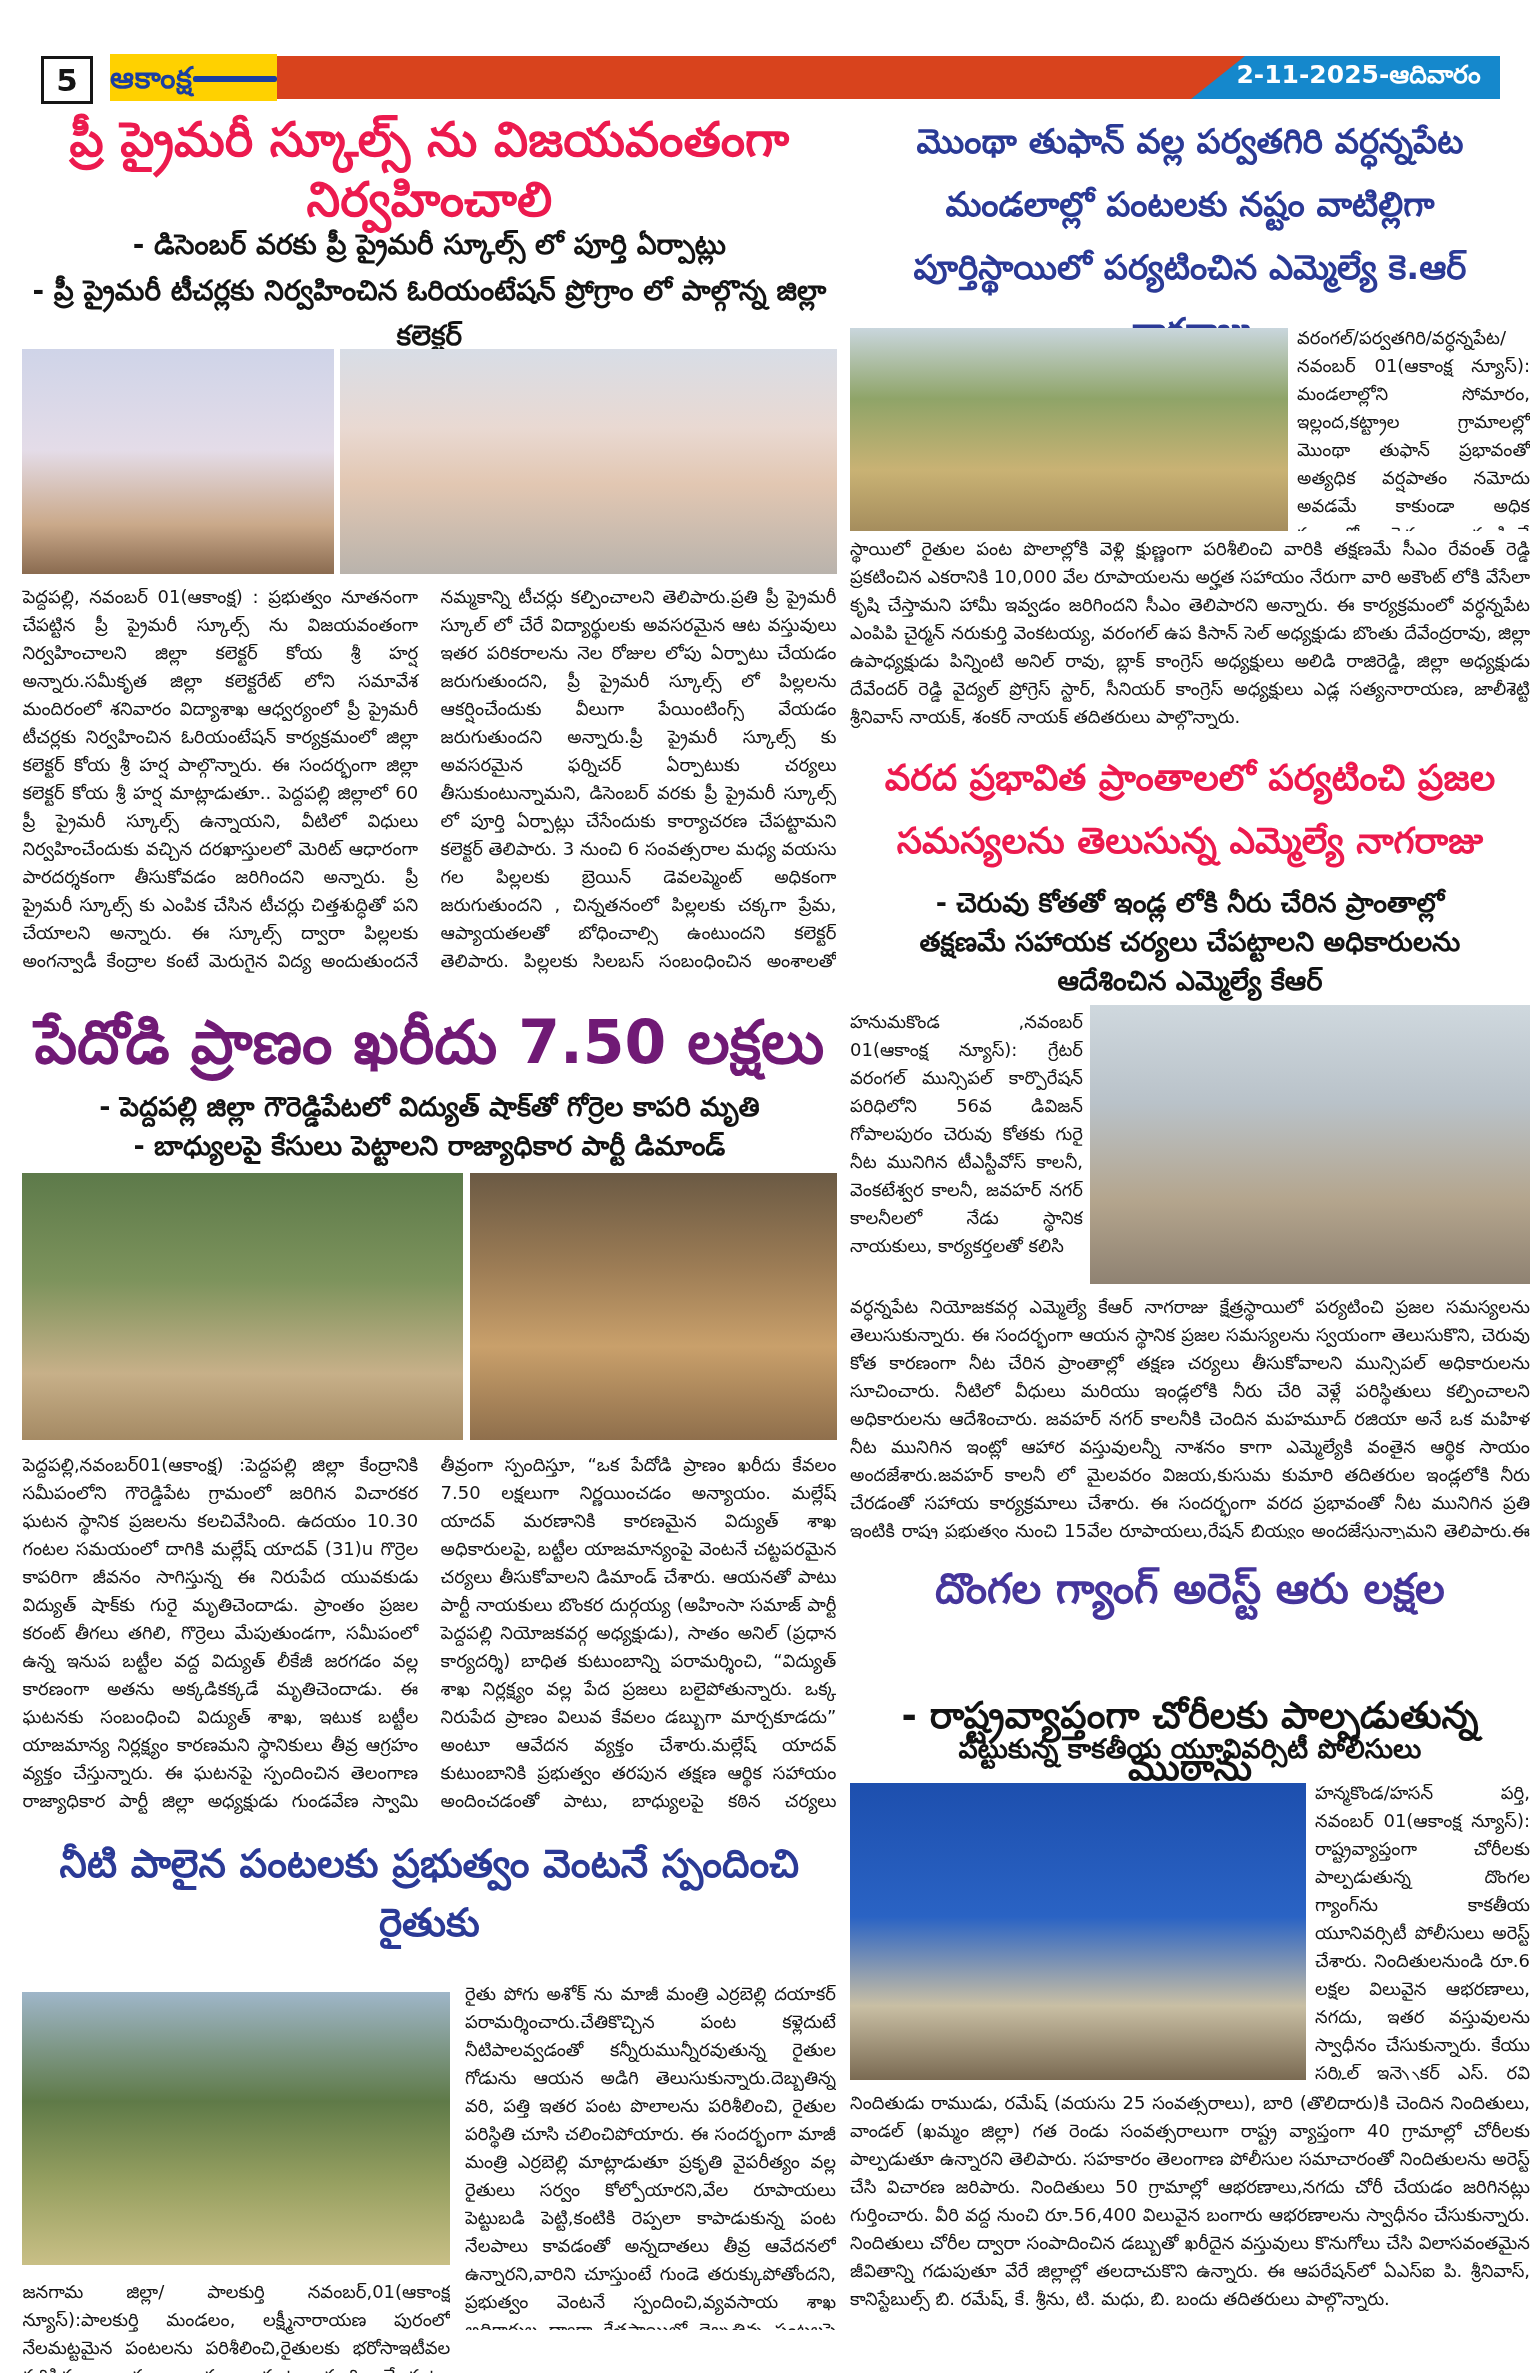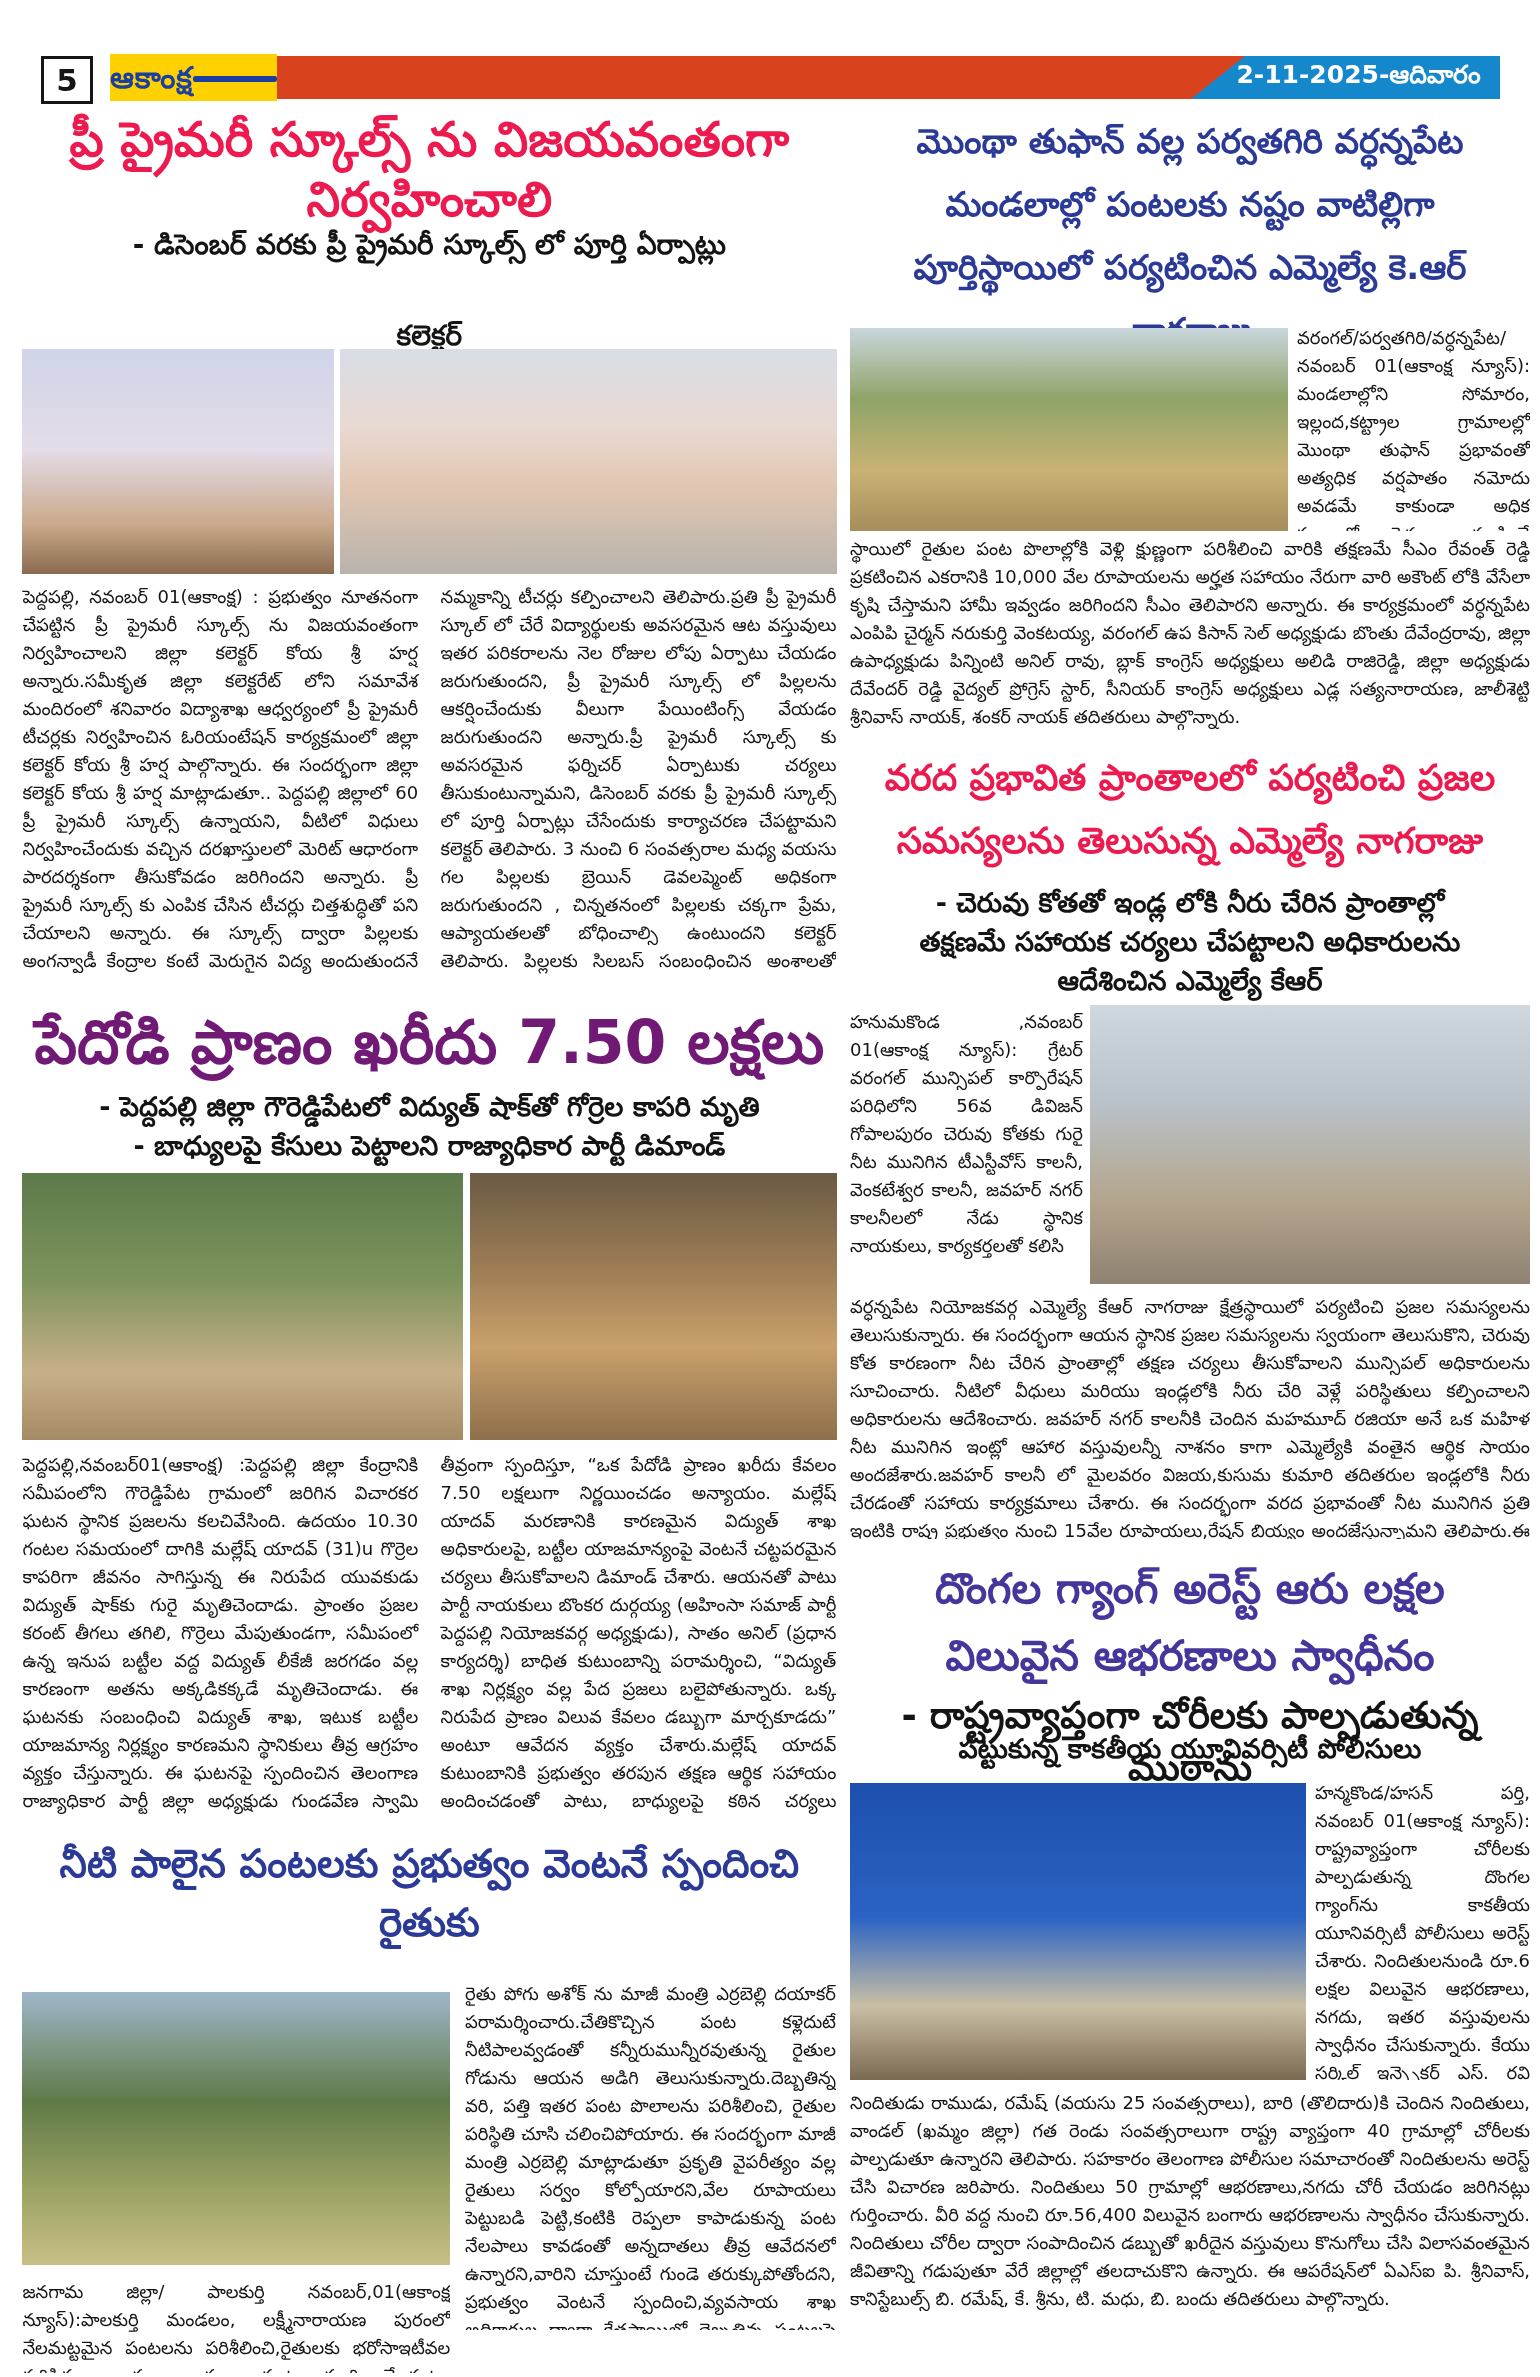--- a/index.html
+++ b/index.html
@@ -48,20 +48,21 @@
   <div class="abs pageno">5</div>
   <div class="abs masthead">
     <div class="word">ఆకాంక్ష</div>
     <div class="tag"></div>
   </div>
   <div class="abs hdrbar"></div>
   <div class="abs datebox">2-11-2025-ఆదివారం</div>
 
   <div class="abs hl hl-red" style="left:22.4px;top:109px;width:814px;font-size:48px;">ప్రీ ప్రైమరీ స్కూల్స్ ను విజయవంతంగా నిర్వహించాలి</div>
   <div class="abs sub" style="left:22.4px;top:228px;width:814px;font-size:28px;">- డిసెంబర్ వరకు ప్రీ ప్రైమరీ స్కూల్స్ లో పూర్తి ఏర్పాట్లు</div>
+  <div class="abs sub" style="left:22.4px;top:274px;width:814px;font-size:28px;">- ప్రీ ప్రైమరీ టీచర్లకు నిర్వహించిన ఓరియంటేషన్ ప్రోగ్రాం లో పాల్గొన్న జిల్లా</div>
   <div class="abs sub" style="left:22.4px;top:319px;width:814px;font-size:28px;">కలెక్టర్</div>
   <div class="abs photo ph-meeting" style="left:22.4px;top:349px;width:312px;height:225px;"></div>
   <div class="abs photo ph-class" style="left:340px;top:349px;width:497px;height:225px;"></div>
   <div class="abs body-txt cols2" style="left:22.4px;top:583px;width:814px;height:419px;">పెద్దపల్లి, నవంబర్ 01(ఆకాంక్ష) : ప్రభుత్వం నూతనంగా చేపట్టిన ప్రీ ప్రైమరీ స్కూల్స్ ను విజయవంతంగా నిర్వహించాలని జిల్లా కలెక్టర్ కోయ శ్రీ హర్ష అన్నారు.సమీకృత జిల్లా కలెక్టరేట్ లోని సమావేశ మందిరంలో శనివారం విద్యాశాఖ ఆధ్వర్యంలో ప్రీ ప్రైమరీ టీచర్లకు నిర్వహించిన ఓరియంటేషన్ కార్యక్రమంలో జిల్లా కలెక్టర్ కోయ శ్రీ హర్ష పాల్గొన్నారు. ఈ సందర్భంగా జిల్లా కలెక్టర్ కోయ శ్రీ హర్ష మాట్లాడుతూ.. పెద్దపల్లి జిల్లాలో 60 ప్రీ ప్రైమరీ స్కూల్స్ ఉన్నాయని, వీటిలో విధులు నిర్వహించేందుకు వచ్చిన దరఖాస్తులలో మెరిట్ ఆధారంగా పారదర్శకంగా తీసుకోవడం జరిగిందని అన్నారు. ప్రీ ప్రైమరీ స్కూల్స్ కు ఎంపిక చేసిన టీచర్లు చిత్తశుద్ధితో పని చేయాలని అన్నారు. ఈ స్కూల్స్ ద్వారా పిల్లలకు అంగన్వాడీ కేంద్రాల కంటే మెరుగైన విద్య అందుతుందనే నమ్మకాన్ని టీచర్లు కల్పించాలని తెలిపారు.ప్రతి ప్రీ ప్రైమరీ స్కూల్ లో చేరే విద్యార్థులకు అవసరమైన ఆట వస్తువులు ఇతర పరికరాలను నెల రోజుల లోపు ఏర్పాటు చేయడం జరుగుతుందని, ప్రీ ప్రైమరీ స్కూల్స్ లో పిల్లలను ఆకర్షించేందుకు వీలుగా పేయింటింగ్స్ వేయడం జరుగుతుందని అన్నారు.ప్రీ ప్రైమరీ స్కూల్స్ కు అవసరమైన ఫర్నిచర్ ఏర్పాటుకు చర్యలు తీసుకుంటున్నామని, డిసెంబర్ వరకు ప్రీ ప్రైమరీ స్కూల్స్ లో పూర్తి ఏర్పాట్లు చేసేందుకు కార్యాచరణ చేపట్టామని కలెక్టర్ తెలిపారు. 3 నుంచి 6 సంవత్సరాల మధ్య వయసు గల పిల్లలకు బ్రెయిన్ డెవలప్మెంట్ అధికంగా జరుగుతుందని , చిన్నతనంలో పిల్లలకు చక్కగా ప్రేమ, ఆప్యాయతలతో బోధించాల్సి ఉంటుందని కలెక్టర్ తెలిపారు. పిల్లలకు సిలబస్ సంబంధించిన అంశాలతో పాటు మంచి విలువలను నేర్పాలని అన్నారు. ప్రస్తుతం పైలెట్ ప్రాజెక్టుగా 1000 ప్రీ ప్రైమరీ పాఠశాలలను ప్రభుత్వం ప్రారంభించిందని, ఇక్కడ వచ్చే ఫలితాల ఆధారంగా వాటిని విస్తరించడం జరుగుతుందని తెలిపారు.ఈ కార్యక్రమంలో జిల్లా విద్యాశాఖ అధికారి కె. మాధవి, అడిషనల్ కలెక్టర్ పిఎం షేక్, సంబంధిత అధికారులు, తదితరులు పాల్గొన్నారు.</div>
 
   <div class="abs hl hl-green" style="left:22.4px;top:1005px;width:814px;font-size:60px;">పేదోడి ప్రాణం ఖరీదు 7.50 లక్షలు</div>
   <div class="abs sub" style="left:22.4px;top:1091px;width:814px;font-size:27px;">- పెద్దపల్లి జిల్లా గౌరెడ్డిపేటలో విద్యుత్ షాక్‌తో గోర్రెల కాపరి మృతి</div>
   <div class="abs sub" style="left:22.4px;top:1130px;width:814px;font-size:27px;">- బాధ్యులపై కేసులు పెట్టాలని రాజ్యాధికార పార్టీ డిమాండ్</div>
   <div class="abs photo ph-crowd" style="left:22.4px;top:1173px;width:441px;height:267px;"></div>
   <div class="abs photo ph-victim" style="left:470px;top:1173px;width:367px;height:267px;"></div>
@@ -89,21 +90,20 @@
   </div>
   <div class="abs sub" style="left:850px;top:887px;width:680px;font-size:27px;">- చెరువు కోతతో ఇండ్ల లోకి నీరు చేరిన ప్రాంతాల్లో</div>
   <div class="abs sub" style="left:850px;top:926px;width:680px;font-size:27px;">తక్షణమే సహాయక చర్యలు చేపట్టాలని అధికారులను</div>
   <div class="abs sub" style="left:850px;top:965px;width:680px;font-size:27px;">ఆదేశించిన ఎమ్మెల్యే కేఆర్</div>
   <div class="abs body-txt" style="left:850px;top:1008px;width:233px;height:280px;">హనుమకొండ ,నవంబర్ 01(ఆకాంక్ష న్యూస్): గ్రేటర్ వరంగల్ మున్సిపల్ కార్పొరేషన్ పరిధిలోని 56వ డివిజన్ గోపాలపురం చెరువు కోతకు గురై నీట మునిగిన టీఎస్టీవోస్ కాలనీ, వెంకటేశ్వర కాలనీ, జవహర్ నగర్ కాలనీలలో నేడు స్థానిక నాయకులు, కార్యకర్తలతో కలిసి</div>
   <div class="abs photo ph-street" style="left:1090px;top:1005px;width:440px;height:279px;"></div>
   <div class="abs body-txt" style="left:850px;top:1293px;width:680px;height:246px;">వర్ధన్నపేట నియోజకవర్గ ఎమ్మెల్యే కేఆర్ నాగరాజు క్షేత్రస్థాయిలో పర్యటించి ప్రజల సమస్యలను తెలుసుకున్నారు. ఈ సందర్భంగా ఆయన స్థానిక ప్రజల సమస్యలను స్వయంగా తెలుసుకొని, చెరువు కోత కారణంగా నీట చేరిన ప్రాంతాల్లో తక్షణ చర్యలు తీసుకోవాలని మున్సిపల్ అధికారులను సూచించారు. నీటిలో వీధులు మరియు ఇండ్లలోకి నీరు చేరి వెళ్లే పరిస్థితులు కల్పించాలని అధికారులను ఆదేశించారు. జవహర్ నగర్ కాలనీకి చెందిన మహమూద్ రజియా అనే ఒక మహిళ నీట మునిగిన ఇంట్లో ఆహార వస్తువులన్నీ నాశనం కాగా ఎమ్మెల్యేకి వంతైన ఆర్థిక సాయం అందజేశారు.జవహర్ కాలనీ లో మైలవరం విజయ,కుసుమ కుమారి తదితరుల ఇండ్లలోకి నీరు చేరడంతో సహాయ కార్యక్రమాలు చేశారు. ఈ సందర్భంగా వరద ప్రభావంతో నీట మునిగిన ప్రతి ఇంటికి రాష్ట్ర ప్రభుత్వం నుంచి 15వేల రూపాయలు,రేషన్ బియ్యం అందజేస్తున్నామని తెలిపారు.ఈ కార్యక్రమంలో వార్డు కౌన్సిలర్లు 56వ డివిజన్ కాంగ్రెస్ పార్టీ అధ్యక్షులు కోడె హరీశ్వర్,నాయకులు శివరాం ప్రసాద్ కార్యకర్తలు తదితరులు పాల్గొన్నారు.</div>
 
   <div class="abs hl hl-purple" style="left:850px;top:1555px;width:680px;font-size:42px;line-height:1.6;">
     <div>దొంగల గ్యాంగ్ అరెస్ట్ ఆరు లక్షల</div>
-    <div>విలువైన ఆభరణాలు స్వాధీనం</div>
   </div>
   <div class="abs sub" style="left:850px;top:1694px;width:680px;font-size:37px;">- రాష్ట్రవ్యాప్తంగా చోరీలకు పాల్పడుతున్న ముఠాను</div>
   <div class="abs sub" style="left:850px;top:1733px;width:680px;font-size:27px;">పట్టుకున్న కాకతీయ యూనివర్సిటీ పోలీసులు</div>
   <div class="abs photo ph-police" style="left:850px;top:1783px;width:456px;height:297px;"></div>
   <div class="abs body-txt" style="left:1315px;top:1779px;width:215px;height:301px;">హన్మకొండ/హసన్ పర్తి, నవంబర్ 01(ఆకాంక్ష న్యూస్): రాష్ట్రవ్యాప్తంగా చోరీలకు పాల్పడుతున్న దొంగల గ్యాంగ్‌ను కాకతీయ యూనివర్సిటీ పోలీసులు అరెస్ట్ చేశారు. నిందితులనుండి రూ.6 లక్షల విలువైన ఆభరణాలు, నగదు, ఇతర వస్తువులను స్వాధీనం చేసుకున్నారు. కేయు సర్కిల్ ఇన్స్పెక్టర్ ఎస్. రవి కుమార్ తెలిపిన వివరాల ప్రకారం</div>
   <div class="abs body-txt" style="left:850px;top:2089px;width:680px;height:274px;">నిందితుడు రాముడు, రమేష్ (వయసు 25 సంవత్సరాలు), బారి (తొలిదారు)కి చెందిన నిందితులు, వాండల్ (ఖమ్మం జిల్లా) గత రెండు సంవత్సరాలుగా రాష్ట్ర వ్యాప్తంగా 40 గ్రామాల్లో చోరీలకు పాల్పడుతూ ఉన్నారని తెలిపారు. సహకారం తెలంగాణ పోలీసుల సమాచారంతో నిందితులను అరెస్ట్ చేసి విచారణ జరిపారు. నిందితులు 50 గ్రామాల్లో ఆభరణాలు,నగదు చోరీ చేయడం జరిగినట్లు గుర్తించారు. వీరి వద్ద నుంచి రూ.56,400 విలువైన బంగారు ఆభరణాలను స్వాధీనం చేసుకున్నారు. నిందితులు చోరీల ద్వారా సంపాదించిన డబ్బుతో ఖరీదైన వస్తువులు కొనుగోలు చేసి విలాసవంతమైన జీవితాన్ని గడుపుతూ వేరే జిల్లాల్లో తలదాచుకొని ఉన్నారు. ఈ ఆపరేషన్‌లో ఏఎస్ఐ పి. శ్రీనివాస్, కానిస్టేబుల్స్ బి. రమేష్, కే. శ్రీను, టి. మధు, బి. బందు తదితరులు పాల్గొన్నారు.</div>
 
 </div>
 
 

